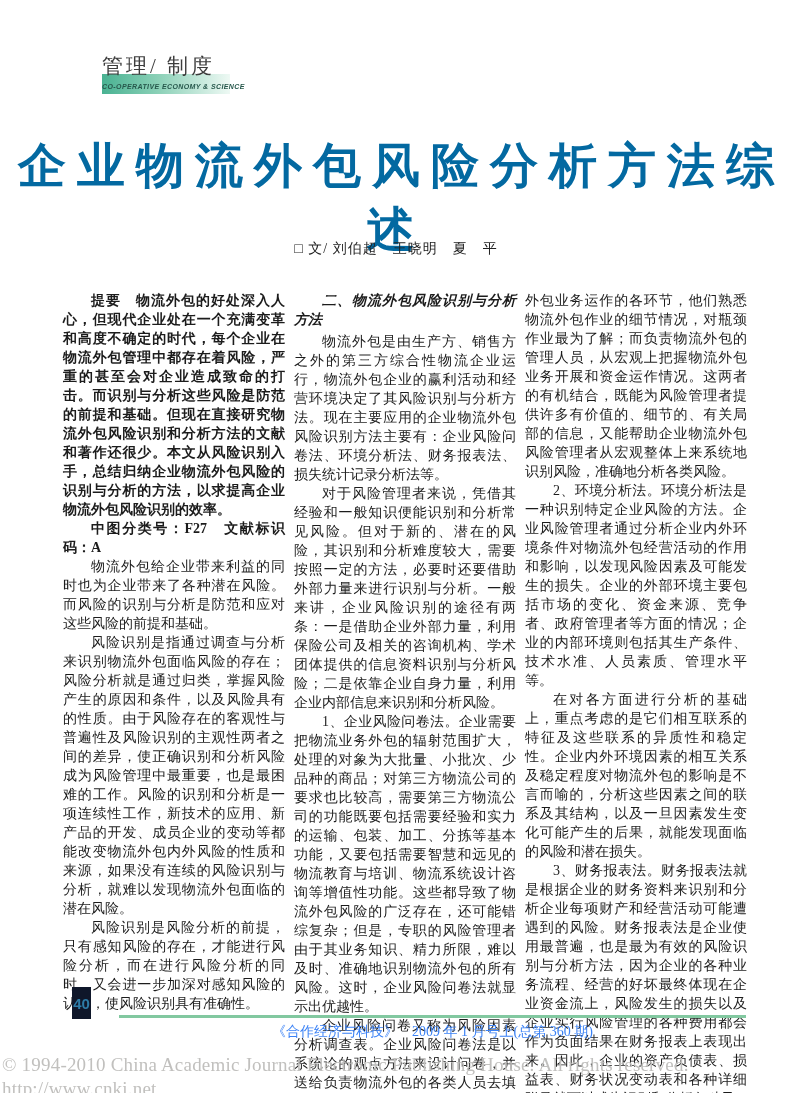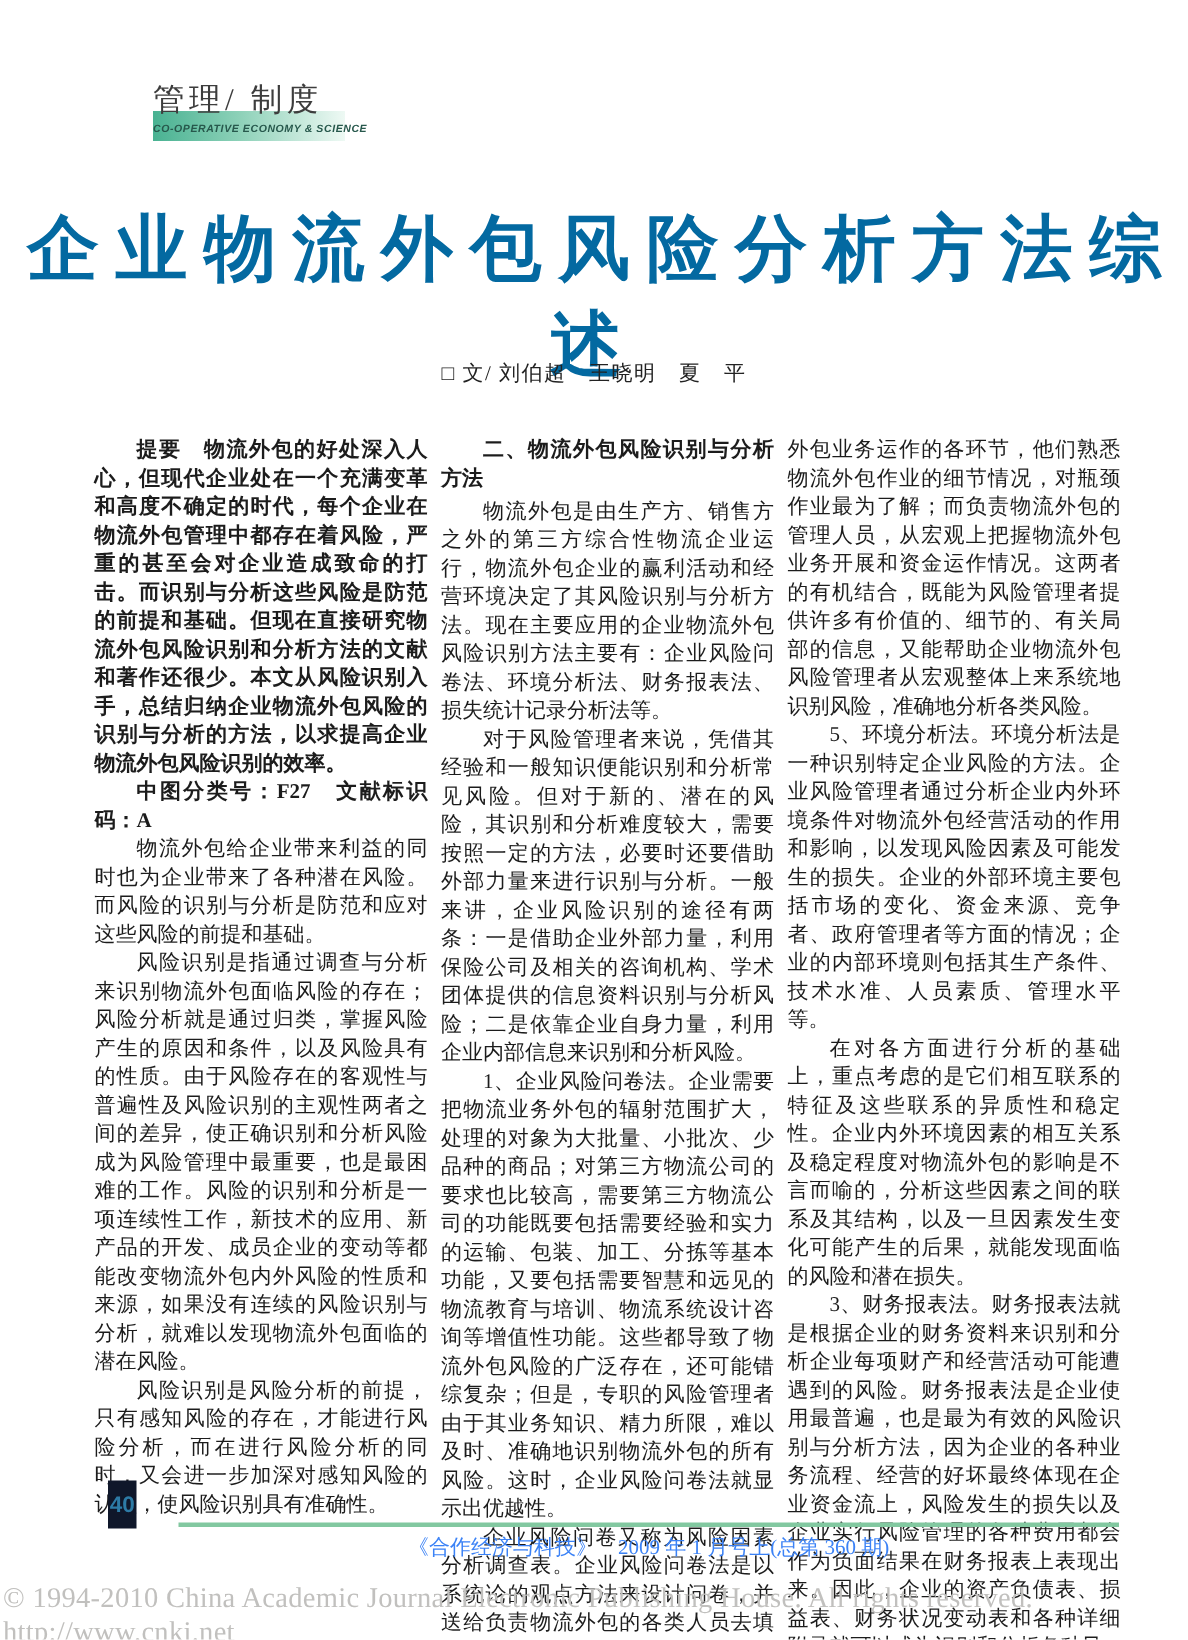--- a/index.html
+++ b/index.html
@@ -37,21 +37,21 @@
 
   
   .columns {
     position:absolute; left:63px; top:291px; width:681px; height:718px;
     display:grid; grid-template-columns:222px 222px 222px; column-gap:9px;
   }
   .col { font-size:14px; line-height:19px; text-align:justify; }
   .col p { margin:0; text-indent:2em; }
   .abstract { font-weight:bold; }
   .kw { font-weight:bold; }
-  .heading { font-weight:bold; margin:7px 0 3px; text-indent:2em; }
+  .heading { font-weight:bold; margin:7px 0 3px; text-indent:2em;font-style:italic; }
   .heading.first { margin-top:0; }
   .cont { text-indent:0 !important; }
 
   
   .footer-rule { position:absolute; left:119px; top:1015px; width:627px; height:3px; background:#82c8a0; }
   .page-badge {
     position:absolute; left:72px; top:987px; width:19px; height:32px;
     background:#0f172a; color:#2d7ba6; font-size:15px; font-weight:bold;
     display:flex; align-items:center; justify-content:center;
     font-family:"Liberation Sans",sans-serif;
@@ -92,21 +92,21 @@
     <div class="col">
       <div class="heading first">二、物流外包风险识别与分析方法</div>
       <p>物流外包是由生产方、销售方之外的第三方综合性物流企业运行，物流外包企业的赢利活动和经营环境决定了其风险识别与分析方法。现在主要应用的企业物流外包风险识别方法主要有：企业风险问卷法、环境分析法、财务报表法、损失统计记录分析法等。</p>
       <p>对于风险管理者来说，凭借其经验和一般知识便能识别和分析常见风险。但对于新的、潜在的风险，其识别和分析难度较大，需要按照一定的方法，必要时还要借助外部力量来进行识别与分析。一般来讲，企业风险识别的途径有两条：一是借助企业外部力量，利用保险公司及相关的咨询机构、学术团体提供的信息资料识别与分析风险；二是依靠企业自身力量，利用企业内部信息来识别和分析风险。</p>
       <p>1、企业风险问卷法。企业需要把物流业务外包的辐射范围扩大，处理的对象为大批量、小批次、少品种的商品；对第三方物流公司的要求也比较高，需要第三方物流公司的功能既要包括需要经验和实力的运输、包装、加工、分拣等基本功能，又要包括需要智慧和远见的物流教育与培训、物流系统设计咨询等增值性功能。这些都导致了物流外包风险的广泛存在，还可能错综复杂；但是，专职的风险管理者由于其业务知识、精力所限，难以及时、准确地识别物流外包的所有风险。这时，企业风险问卷法就显示出优越性。</p>
       <p>企业风险问卷又称为风险因素分析调查表。企业风险问卷法是以系统论的观点方法来设计问卷，并送给负责物流外包的各类人员去填写，由他们回答本次外包所面临的风险和风险因素。一般说来，负责物流外包的基层员工亲自参与到物流</p>
     </div>
 
     <div class="col">
       <p class="cont">外包业务运作的各环节，他们熟悉物流外包作业的细节情况，对瓶颈作业最为了解；而负责物流外包的管理人员，从宏观上把握物流外包业务开展和资金运作情况。这两者的有机结合，既能为风险管理者提供许多有价值的、细节的、有关局部的信息，又能帮助企业物流外包风险管理者从宏观整体上来系统地识别风险，准确地分析各类风险。</p>
-      <p>5、环境分析法。环境分析法是一种识别特定企业风险的方法。企业风险管理者通过分析企业内外环境条件对物流外包经营活动的作用和影响，以发现风险因素及可能发生的损失。企业的外部环境主要包括市场的变化、资金来源、竞争者、政府管理者等方面的情况；企业的内部环境则包括其生产条件、技术水准、人员素质、管理水平等。</p>
+      <p>2、环境分析法。环境分析法是一种识别特定企业风险的方法。企业风险管理者通过分析企业内外环境条件对物流外包经营活动的作用和影响，以发现风险因素及可能发生的损失。企业的外部环境主要包括市场的变化、资金来源、竞争者、政府管理者等方面的情况；企业的内部环境则包括其生产条件、技术水准、人员素质、管理水平等。</p>
       <p>在对各方面进行分析的基础上，重点考虑的是它们相互联系的特征及这些联系的异质性和稳定性。企业内外环境因素的相互关系及稳定程度对物流外包的影响是不言而喻的，分析这些因素之间的联系及其结构，以及一旦因素发生变化可能产生的后果，就能发现面临的风险和潜在损失。</p>
       <p>3、财务报表法。财务报表法就是根据企业的财务资料来识别和分析企业每项财产和经营活动可能遭遇到的风险。财务报表法是企业使用最普遍，也是最为有效的风险识别与分析方法，因为企业的各种业务流程、经营的好坏最终体现在企业资金流上，风险发生的损失以及企业实行风险管理的各种费用都会作为负面结果在财务报表上表现出来。因此，企业的资产负债表、损益表、财务状况变动表和各种详细附录就可以成为识别和分析各种风</p>
     </div>
 
   </div>
 
   <div class="footer-rule"></div>
   <div class="page-badge">40</div>
   <div class="journal-line">《合作经济与科技》　2009 年 1 月号上(总第 360 期)</div>
   <div class="copyright">© 1994-2010 China Academic Journal Electronic Publishing House. All rights reserved.　　http://www.cnki.net</div>

